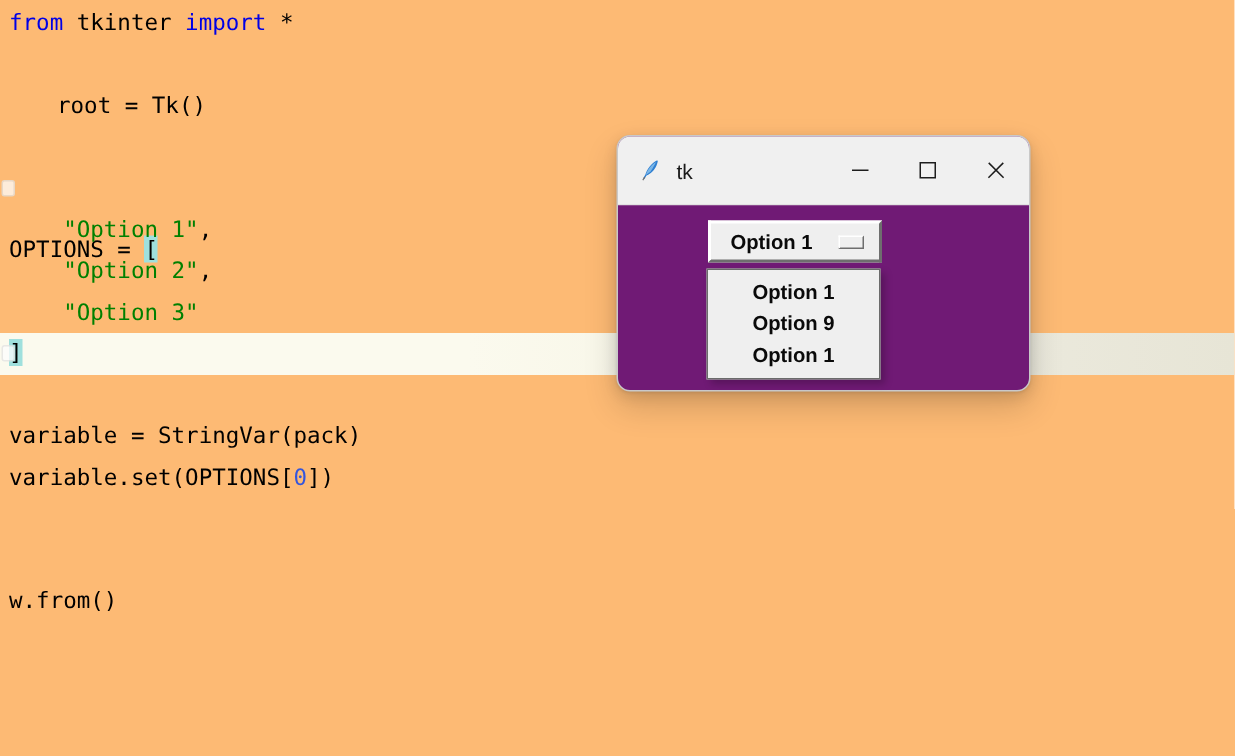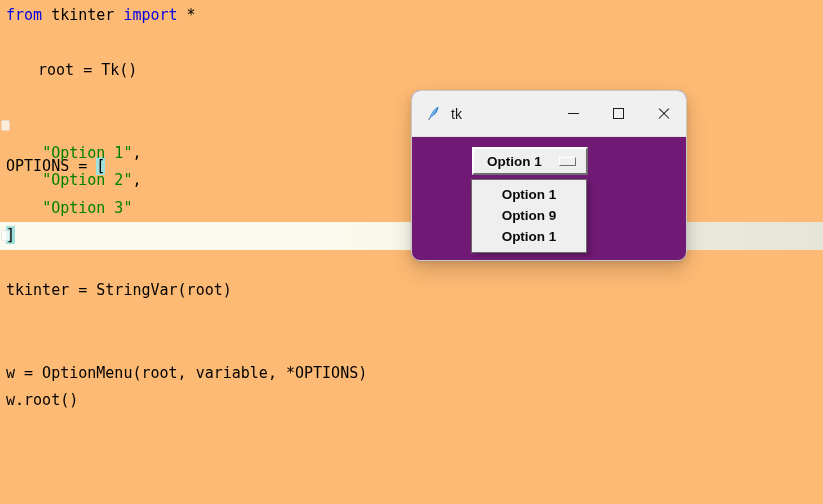--- a/index.html
+++ b/index.html
@@ -209,24 +209,24 @@
     <div class="code-line" style="top: 2px;"><span class="code-text"><span class="tok-kw">from</span><span class="tok-plain"> tkinter </span><span class="tok-kw">import</span><span class="tok-plain"> *</span></span></div>
     <div class="code-line" style="top: 29.5px;"><span class="code-text"></span></div>
     <div class="code-line" style="top: 57px; margin-left: 32px;"><span class="code-text"><span class="tok-plain">root = Tk()</span></span></div>
     <div class="code-line" style="top: 84.5px;"><span class="code-text"></span></div>
     <div class="code-line" style="top: 112px; margin-top: 41px;"><span class="code-text"><span class="tok-plain">OPTIONS = </span><span class="tok-bracket-hl">[</span></span></div>
     <div class="code-line" style="top: 139.5px;"><span class="code-text"><span class="tok-plain">    </span><span class="tok-str">"Option 1"</span><span class="tok-plain">,</span></span></div>
     <div class="code-line" style="top: 167px;"><span class="code-text"><span class="tok-plain">    </span><span class="tok-str">"Option 2"</span><span class="tok-plain">,</span></span></div>
     <div class="code-line" style="top: 194.5px;"><span class="code-text"><span class="tok-plain">    </span><span class="tok-str">"Option 3"</span></span></div>
     <div class="code-line current-line" style="top: 222px;"><span class="code-text"><span class="tok-bracket-hl">]</span></span></div>
     <div class="code-line" style="top: 249.5px;"><span class="code-text"></span></div>
-    <div class="code-line" style="top: 277px;"><span class="code-text"><span class="tok-plain">tkinter = StringVar(root)</span></span></div>
+    <div class="code-line" style="top: 277px;"><span class="code-text"><span class="tok-plain">variable = StringVar(pack)</span></span></div>
+    <div class="code-line" style="top: 304.5px;"><span class="code-text"><span class="tok-plain">variable.set(OPTIONS[</span><span class="tok-num">0</span><span class="tok-plain">])</span></span></div>
     <div class="code-line" style="top: 332px;"><span class="code-text"></span></div>
-    <div class="code-line" style="top: 359.5px;"><span class="code-text"><span class="tok-plain">w = OptionMenu(root, variable, *OPTIONS)</span></span></div>
-    <div class="code-line" style="top: 387px;"><span class="code-text"><span class="tok-plain">w.root()</span></span></div>
+    <div class="code-line" style="top: 387px;"><span class="code-text"><span class="tok-plain">w.from()</span></span></div>
     <div class="code-line" style="top: 414.5px;"><span class="code-text"></span></div>
     <div class="fold-marker" style="top: 120px;"></div>
     <div class="fold-marker" style="top: 230px;"></div>
   </div>
 
 <div id="tk-window">
 
   <div id="tk-titlebar">
     <svg id="tk-icon" viewBox="0 0 20 20">
       <path d="M15.4 2.3c-1.1 .5 -3.4 2.1 -5.1 4.2 -1.8 2.2 -3 4.6 -3.4 6.3l-1.6 2.6 .9 .6 1.6 -2.6c1.5 -.6 3.7 -2.1 5.4 -4.1 1.8 -2.2 2.6 -4.9 2.9 -6.4 .1 -.6 -.2 -.9 -.7 -.6z" fill="#2f7fd1"></path>

